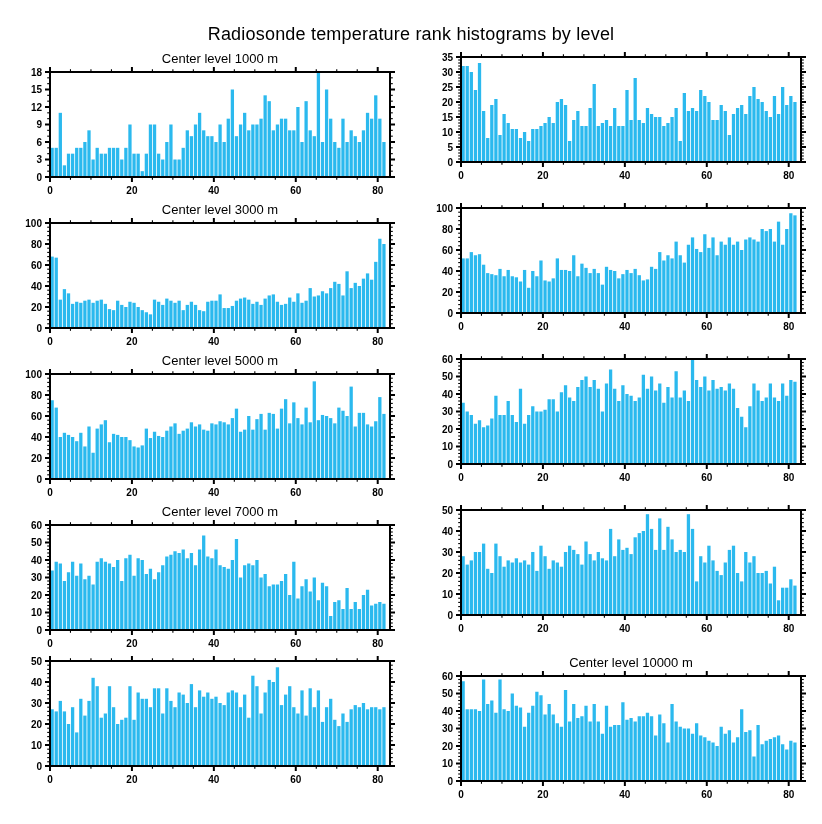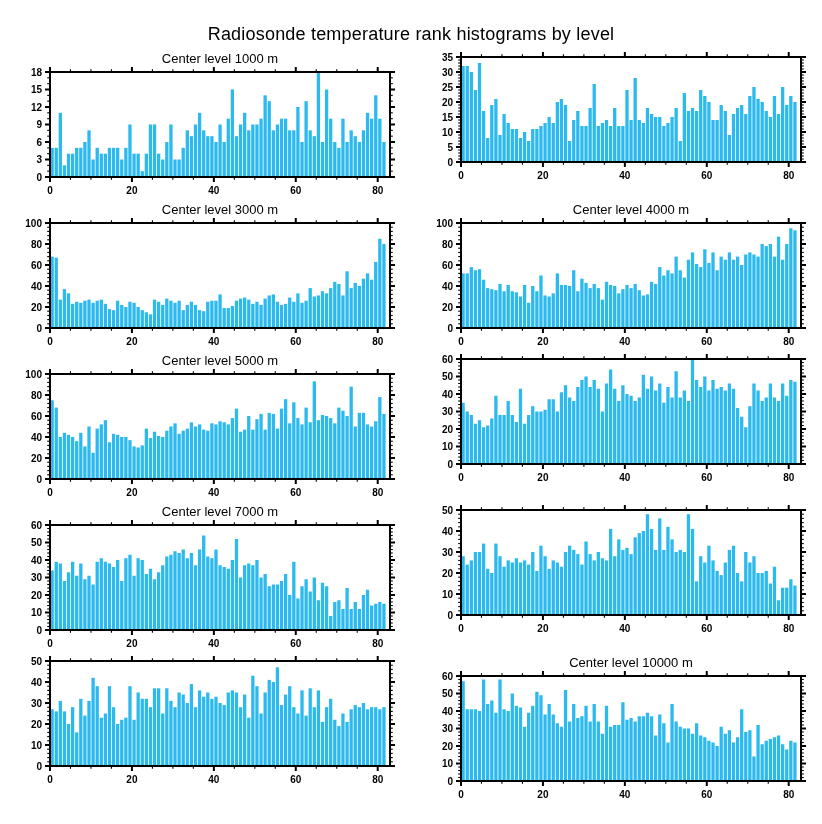--- a/index.html
+++ b/index.html
@@ -592,21 +592,20 @@
             <text x="42" y="9.50" text-anchor="end">100</text>
             <text x="50.00" y="128" text-anchor="middle">0</text>
             <text x="131.93" y="128" text-anchor="middle">20</text>
             <text x="213.86" y="128" text-anchor="middle">40</text>
             <text x="295.78" y="128" text-anchor="middle">60</text>
             <text x="377.71" y="128" text-anchor="middle">80</text>
           </g>
         </svg>
     </figure>
     <figure class="cell">
-      <figcaption class="panel-title">Center level 4000 m</figcaption>
       <svg width="411" height="135">
           <g>
             <rect x="50.49" y="56.40" width="3.28" height="54.60" fill="#2bb9ee"></rect>
             <rect x="54.59" y="56.40" width="3.28" height="54.60" fill="#2bb9ee"></rect>
             <rect x="58.68" y="50.10" width="3.28" height="60.90" fill="#2bb9ee"></rect>
             <rect x="62.78" y="53.25" width="3.28" height="57.75" fill="#2bb9ee"></rect>
             <rect x="66.88" y="52.20" width="3.28" height="58.80" fill="#2bb9ee"></rect>
             <rect x="70.97" y="62.70" width="3.28" height="48.30" fill="#2bb9ee"></rect>
             <rect x="75.07" y="71.10" width="3.28" height="39.90" fill="#2bb9ee"></rect>
             <rect x="79.17" y="72.15" width="3.28" height="38.85" fill="#2bb9ee"></rect>

